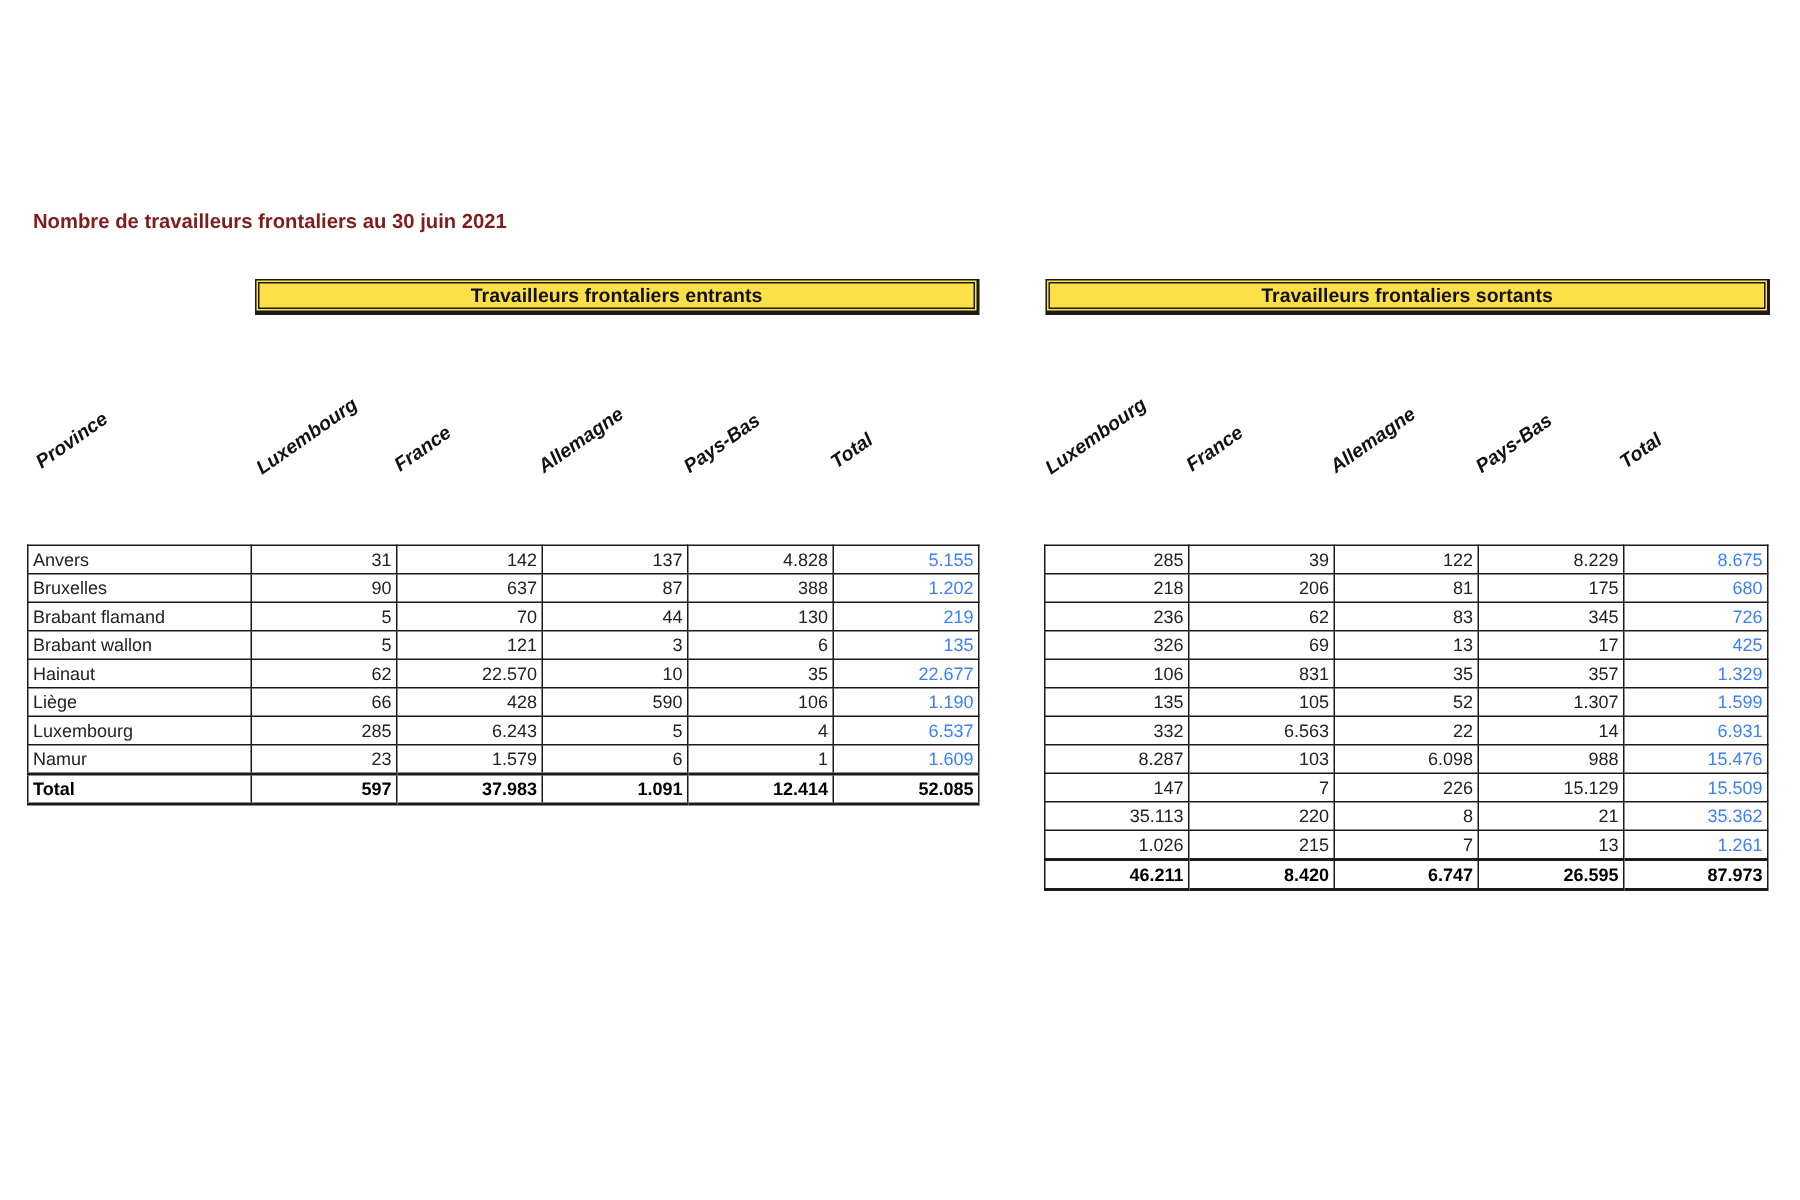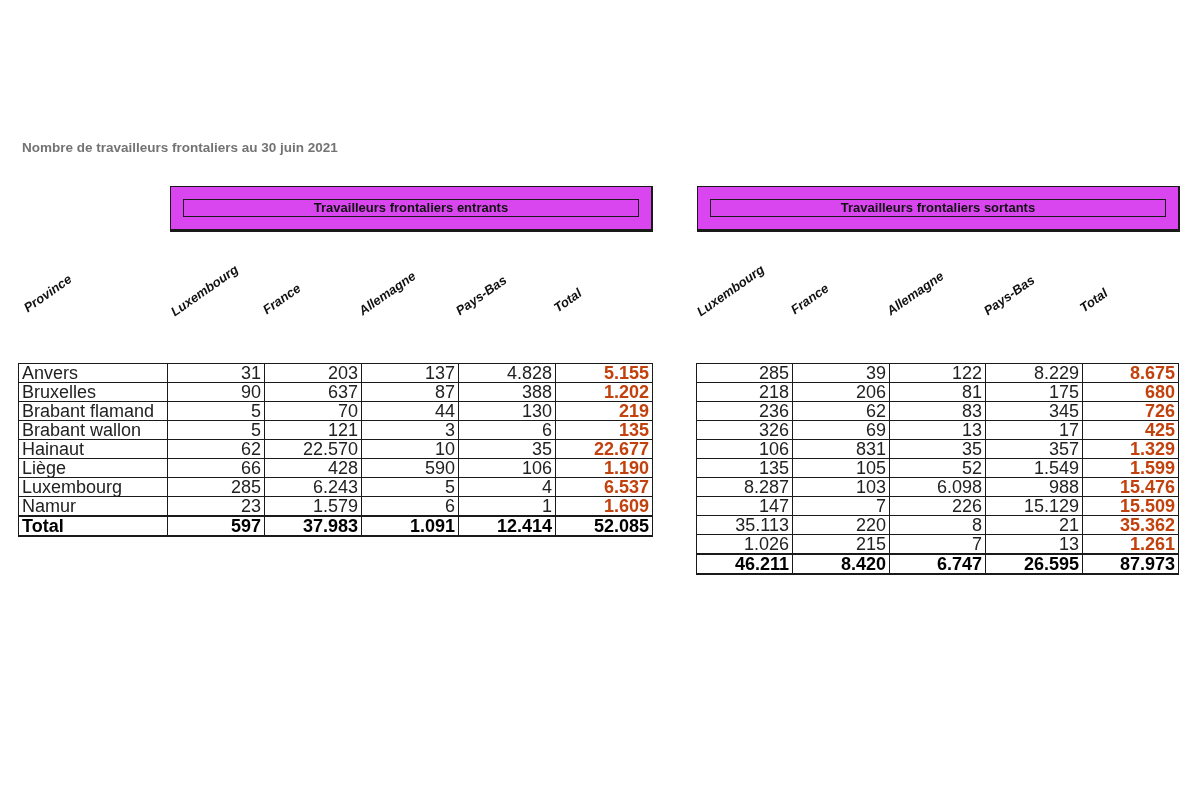--- a/index.html
+++ b/index.html
@@ -2,26 +2,26 @@
 <html><head>
 <meta charset="utf-8">
 <style>
   html,body { margin:0; padding:0; background:#fff; }
   .page {
     position:relative; width:1200px; height:800px; background:#ffffff;
     font-family:"Liberation Sans", sans-serif; color:#1a1a1a; overflow:hidden;
   }
   .title {
     position:absolute; left:22px; top:140px;
-    font-size:13.5px; font-weight:bold; color:#737373;
+    font-size:13.5px; font-weight:bold; color:#7f1d1d;
   }
   .banner {
     position:absolute; top:186px; box-sizing:border-box; width:483px;
     border:1px solid #1a1a1a; border-right:2px solid #1a1a1a; border-bottom:3px solid #1a1a1a;
-    padding:12px; background:#d946ef;
+    padding:1px; background:#fde047;
   }
   .banner-left  { left:170px; }
   .banner-right { left:697px; }
   .banner-inner {
     border:1px solid #1a1a1a; text-align:center;
     font-size:13px; font-weight:bold; line-height:16px; color:#111;
   }
   .diag {
     position:absolute; white-space:nowrap;
     font-size:13px; font-weight:bold; font-style:italic; color:#111;
@@ -34,31 +34,31 @@
   .dh-l3 { left:365px; top:303px; }
   .dh-l4 { left:462px; top:303px; }
   .dh-l5 { left:560px; top:300px; }
   .dh-r0 { left:703px;  top:304px; }
   .dh-r1 { left:797px;  top:302px; }
   .dh-r2 { left:893px;  top:303px; }
   .dh-r3 { left:990px;  top:303px; }
   .dh-r4 { left:1086px; top:300px; }
   table.tbl {
     position:absolute; top:363px; border-collapse:collapse; table-layout:fixed;
-    font-size:18px; color:#222; background:#fff;border-radius:32px;
+    font-size:12px; color:#222; background:#fff;border-radius:32px;
   }
   .tbl-left  { left:18px;  width:634px; }
   .tbl-right { left:696px; width:482px; }
   .tbl td {
     border:1px solid #1a1a1a; height:18px; padding:0 3px;
     line-height:15px; white-space:nowrap; overflow:hidden;
   }
   .tbl td.num   { text-align:right; }
   .tbl td.label { text-align:left; }
-  .tbl td.total-col { font-weight:bold; color:#c2410c; }
+  .tbl td.total-col { font-weight:normal; color:#3b82f6; }
   .tbl tr.total-row td {
     font-weight:bold; color:#000;
     border-top:2px solid #1a1a1a; border-bottom:2px solid #1a1a1a;
   }
 </style>
 </head>
 <body>
 
 <div class="page">
 
@@ -90,21 +90,21 @@
         <col style="width:97px">
         <col style="width:97px">
       <col style="width:97px">
         <col style="width:97px">
         <col style="width:97px">
     </colgroup>
     <tbody>
         <tr>
           <td class="label">Anvers</td>
           <td class="num">31</td>
-          <td class="num">203</td>
+          <td class="num">142</td>
           <td class="num">137</td>
           <td class="num">4.828</td>
           <td class="num total-col">5.155</td>
         </tr>
         <tr>
           <td class="label">Bruxelles</td>
           <td class="num">90</td>
           <td class="num">637</td>
           <td class="num">87</td>
           <td class="num">388</td>
@@ -210,22 +210,29 @@
           <td class="num">106</td>
           <td class="num">831</td>
           <td class="num">35</td>
           <td class="num">357</td>
           <td class="num total-col">1.329</td>
         </tr>
         <tr>
           <td class="num">135</td>
           <td class="num">105</td>
           <td class="num">52</td>
-          <td class="num">1.549</td>
+          <td class="num">1.307</td>
           <td class="num total-col">1.599</td>
+        </tr>
+        <tr>
+          <td class="num">332</td>
+          <td class="num">6.563</td>
+          <td class="num">22</td>
+          <td class="num">14</td>
+          <td class="num total-col">6.931</td>
         </tr>
         <tr>
           <td class="num">8.287</td>
           <td class="num">103</td>
           <td class="num">6.098</td>
           <td class="num">988</td>
           <td class="num total-col">15.476</td>
         </tr>
         <tr>
           <td class="num">147</td>

